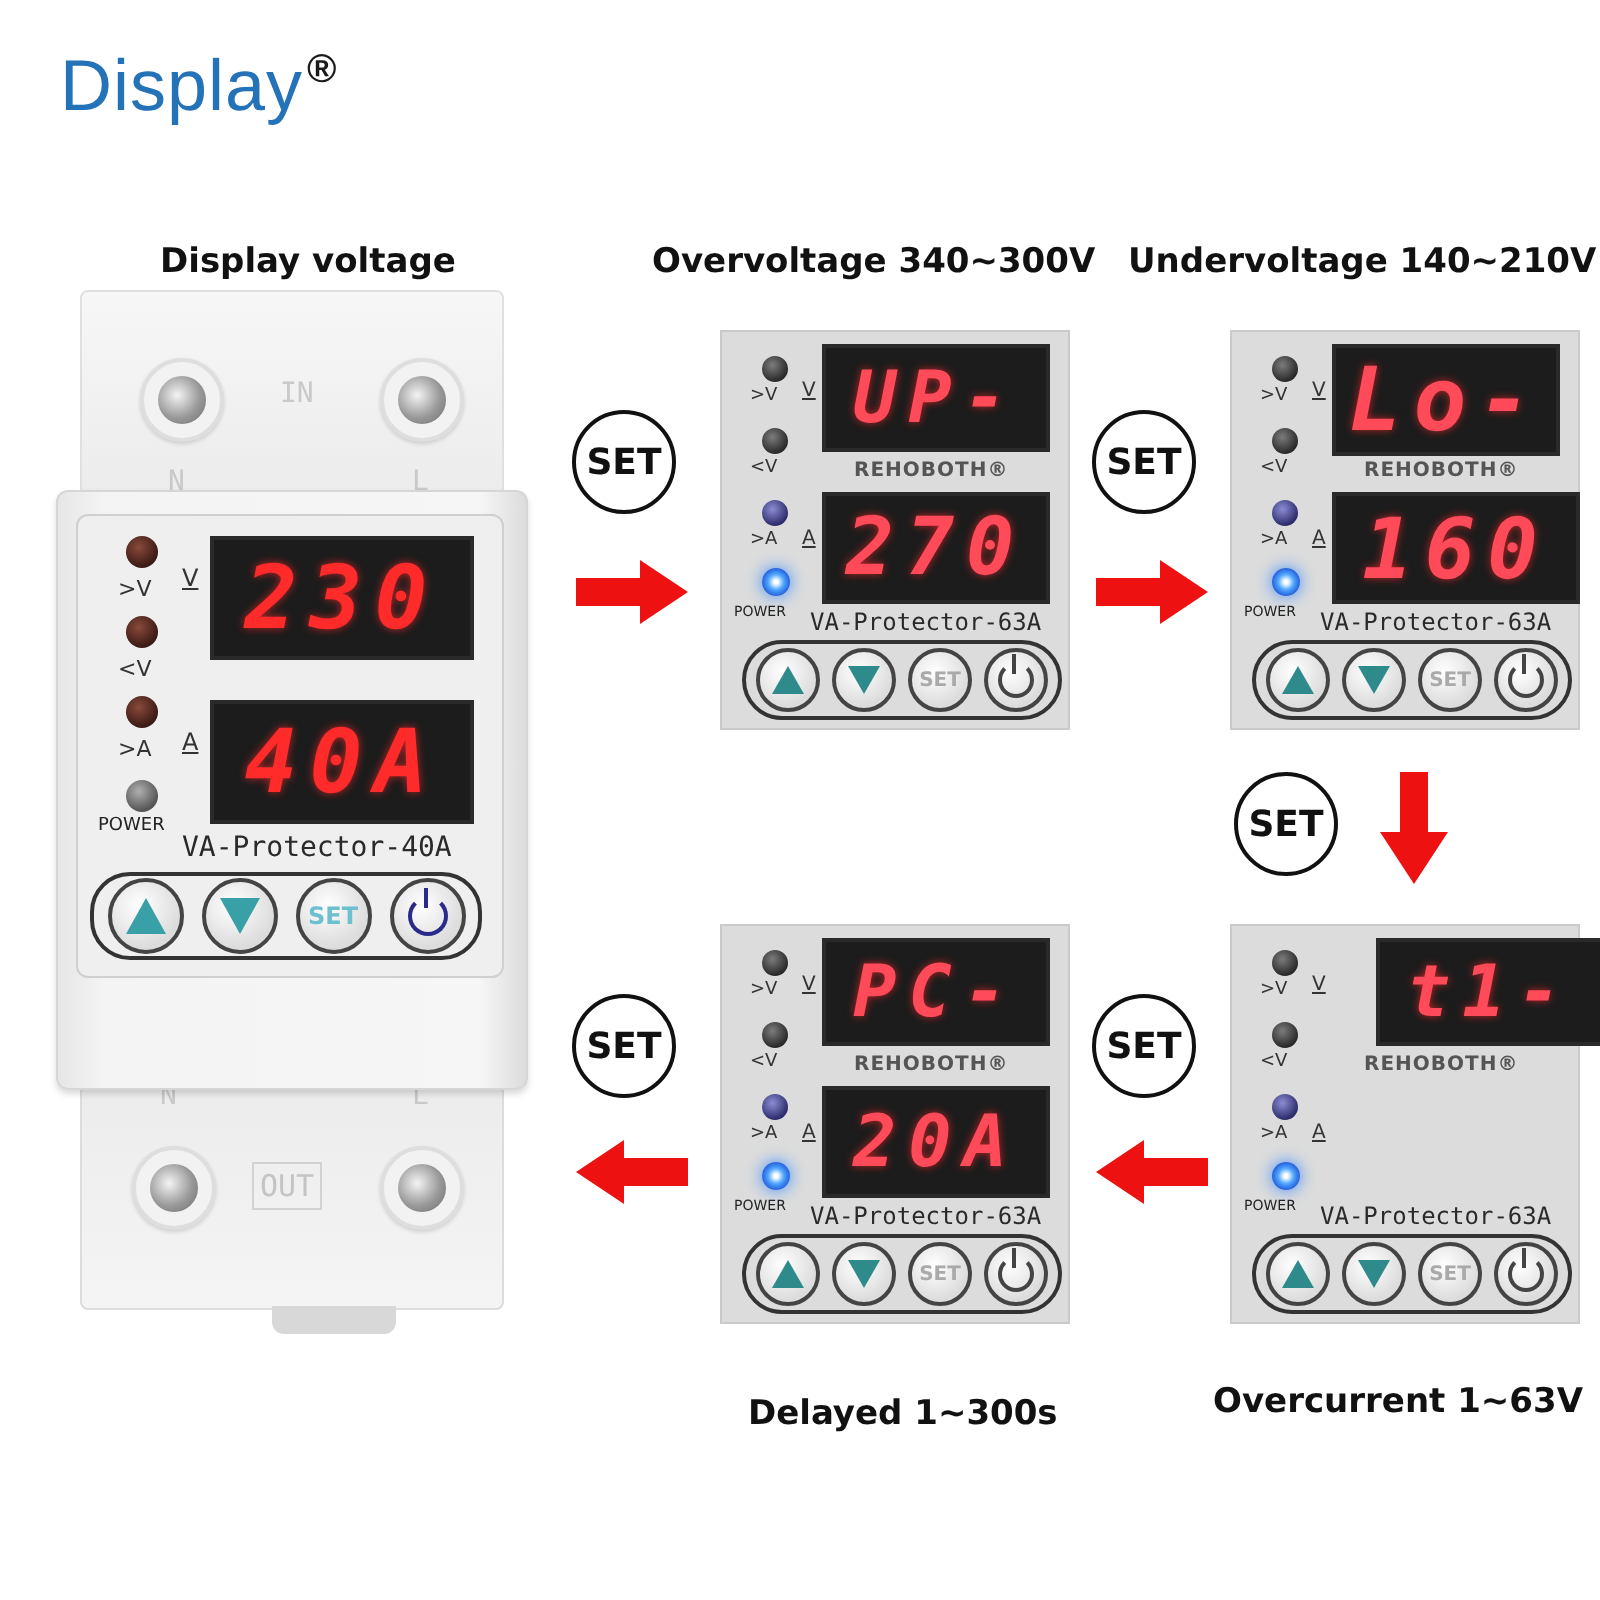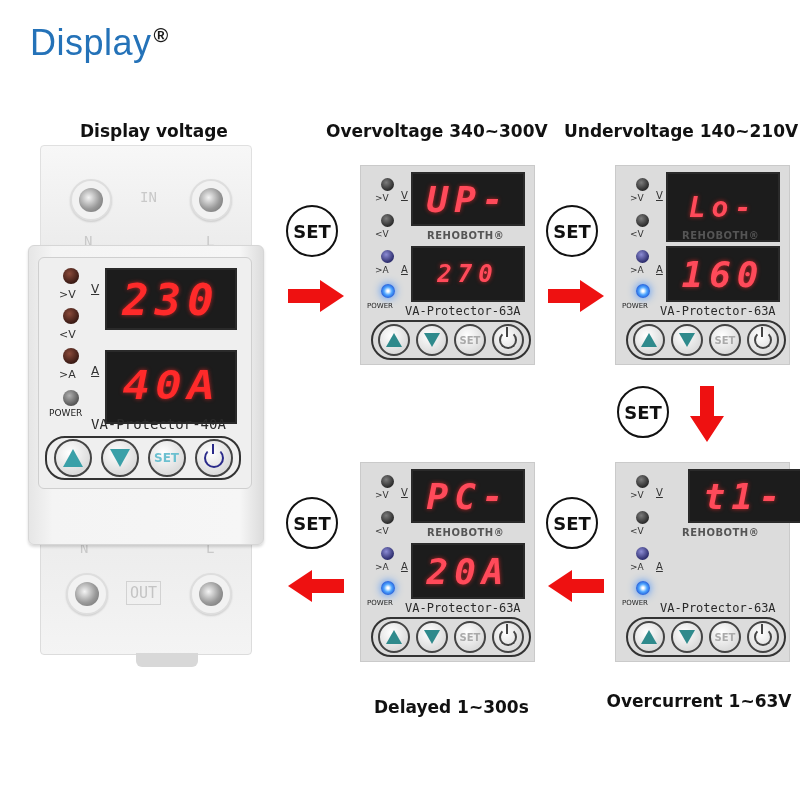--- a/index.html
+++ b/index.html
@@ -104,21 +104,21 @@
     <div class="led-label" style="left:20px; top:30px;">&gt;V</div>
     <div class="led red" style="left:24px; top:50px;"></div>
     <div class="led-label" style="left:20px; top:70px;">&lt;V</div>
     <div class="led red" style="left:24px; top:90px;"></div>
     <div class="led-label" style="left:20px; top:110px;">&gt;A</div>
     <div class="led grey" style="left:24px; top:132px;"></div>
     <div class="power-label" style="left:10px; top:150px;">POWER</div>
     <div class="unit" style="left:52px; top:24px;">V</div>
     <div class="unit" style="left:52px; top:106px;">A</div>
     <div class="display" style="left:66px; top:10px; width:132px; height:62px; font-size:44px;">230</div>
-    <div class="display" style="left:66px; top:92px; width:132px; height:74px; font-size:44px;font-family:Liberation Mono, monospace;">40A</div>
+    <div class="display" style="left:66px; top:92px; width:132px; height:62px; font-size:44px;">40A</div>
     <div class="model" style="left:52px; top:158px; font-size:14px;">VA-Protector-40A</div>
     <div class="btnbar" style="left:6px; top:178px; width:196px; height:44px;">
       <div class="kbtn" style="width:38px; height:38px;">
           <div class="tri-up"></div>
         </div>
       <div class="kbtn" style="width:38px; height:38px;">
           <div class="tri-down"></div>
         </div>
       <div class="kbtn" style="width:38px; height:38px;">
           <span class="set-txt">SET</span>
@@ -136,21 +136,21 @@
   <div class="led dark" style="left:20px; top:48px; width:13px; height:13px;"></div>
   <div class="led-label" style="left:14px; top:63px; font-size:9px;">&lt;V</div>
   <div class="led navy" style="left:20px; top:84px; width:13px; height:13px;"></div>
   <div class="led-label" style="left:14px; top:99px; font-size:9px;">&gt;A</div>
   <div class="led blue" style="left:20px; top:118px; width:14px; height:14px;"></div>
   <div class="power-label" style="left:6px; top:136px; font-size:7px;">POWER</div>
   <div class="unit" style="left:40px; top:24px; font-size:10px;">V</div>
   <div class="unit" style="left:40px; top:98px; font-size:10px;">A</div>
   <div class="display small" style="left:50px; top:6px; width:114px; height:54px; font-size:36px;">UP-</div>
   <div class="brandmark" style="left:66px; top:64px; font-size:10px;">REHOBOTH®</div>
-  <div class="display small" style="left:50px; top:80px; width:114px; height:56px; font-size:24px;">270</div>
+  <div class="display small" style="left:50px; top:80px; width:114px; height:56px; font-size:40px;">270</div>
   <div class="model" style="left:44px; top:138px; font-size:12px;">VA-Protector-63A</div>
   <div class="btnbar" style="left:10px; top:154px; width:160px; height:40px;">
     <div class="kbtn" style="width:32px; height:32px;">
         <div class="tri-up"></div>
       </div>
     <div class="kbtn" style="width:32px; height:32px;">
         <div class="tri-down"></div>
       </div>
     <div class="kbtn" style="width:32px; height:32px;">
         <span class="set-txt">SET</span>
@@ -165,23 +165,23 @@
   <div class="led dark" style="left:20px; top:12px; width:13px; height:13px;"></div>
   <div class="led-label" style="left:14px; top:27px; font-size:9px;">&gt;V</div>
   <div class="led dark" style="left:20px; top:48px; width:13px; height:13px;"></div>
   <div class="led-label" style="left:14px; top:63px; font-size:9px;">&lt;V</div>
   <div class="led navy" style="left:20px; top:84px; width:13px; height:13px;"></div>
   <div class="led-label" style="left:14px; top:99px; font-size:9px;">&gt;A</div>
   <div class="led blue" style="left:20px; top:118px; width:14px; height:14px;"></div>
   <div class="power-label" style="left:6px; top:136px; font-size:7px;">POWER</div>
   <div class="unit" style="left:40px; top:24px; font-size:10px;">V</div>
   <div class="unit" style="left:40px; top:98px; font-size:10px;">A</div>
-  <div class="display small" style="left:50px; top:6px; width:114px; height:70px; font-size:28px;">Lo-</div>
-  <div class="brandmark" style="left:66px; top:64px; font-size:10px;">REHOBOTH®</div>
-  <div class="display small" style="left:50px; top:80px; width:114px; height:56px; font-size:36px;">160</div>
+  <div class="display small" style="left:50px; top:6px; width:114px; height:56px; font-size:44px;">Lo-</div>
+  <div class="brandmark" style="left:66px; top:64px; font-size:10px;">REHOBOTH®</div>
+  <div class="display small" style="left:50px; top:80px; width:124px; height:56px; font-size:42px;">160</div>
   <div class="model" style="left:44px; top:138px; font-size:12px;">VA-Protector-63A</div>
   <div class="btnbar" style="left:10px; top:154px; width:160px; height:40px;">
     <div class="kbtn" style="width:32px; height:32px;">
         <div class="tri-up"></div>
       </div>
     <div class="kbtn" style="width:32px; height:32px;">
         <div class="tri-down"></div>
       </div>
     <div class="kbtn" style="width:32px; height:32px;">
         <span class="set-txt">SET</span>

